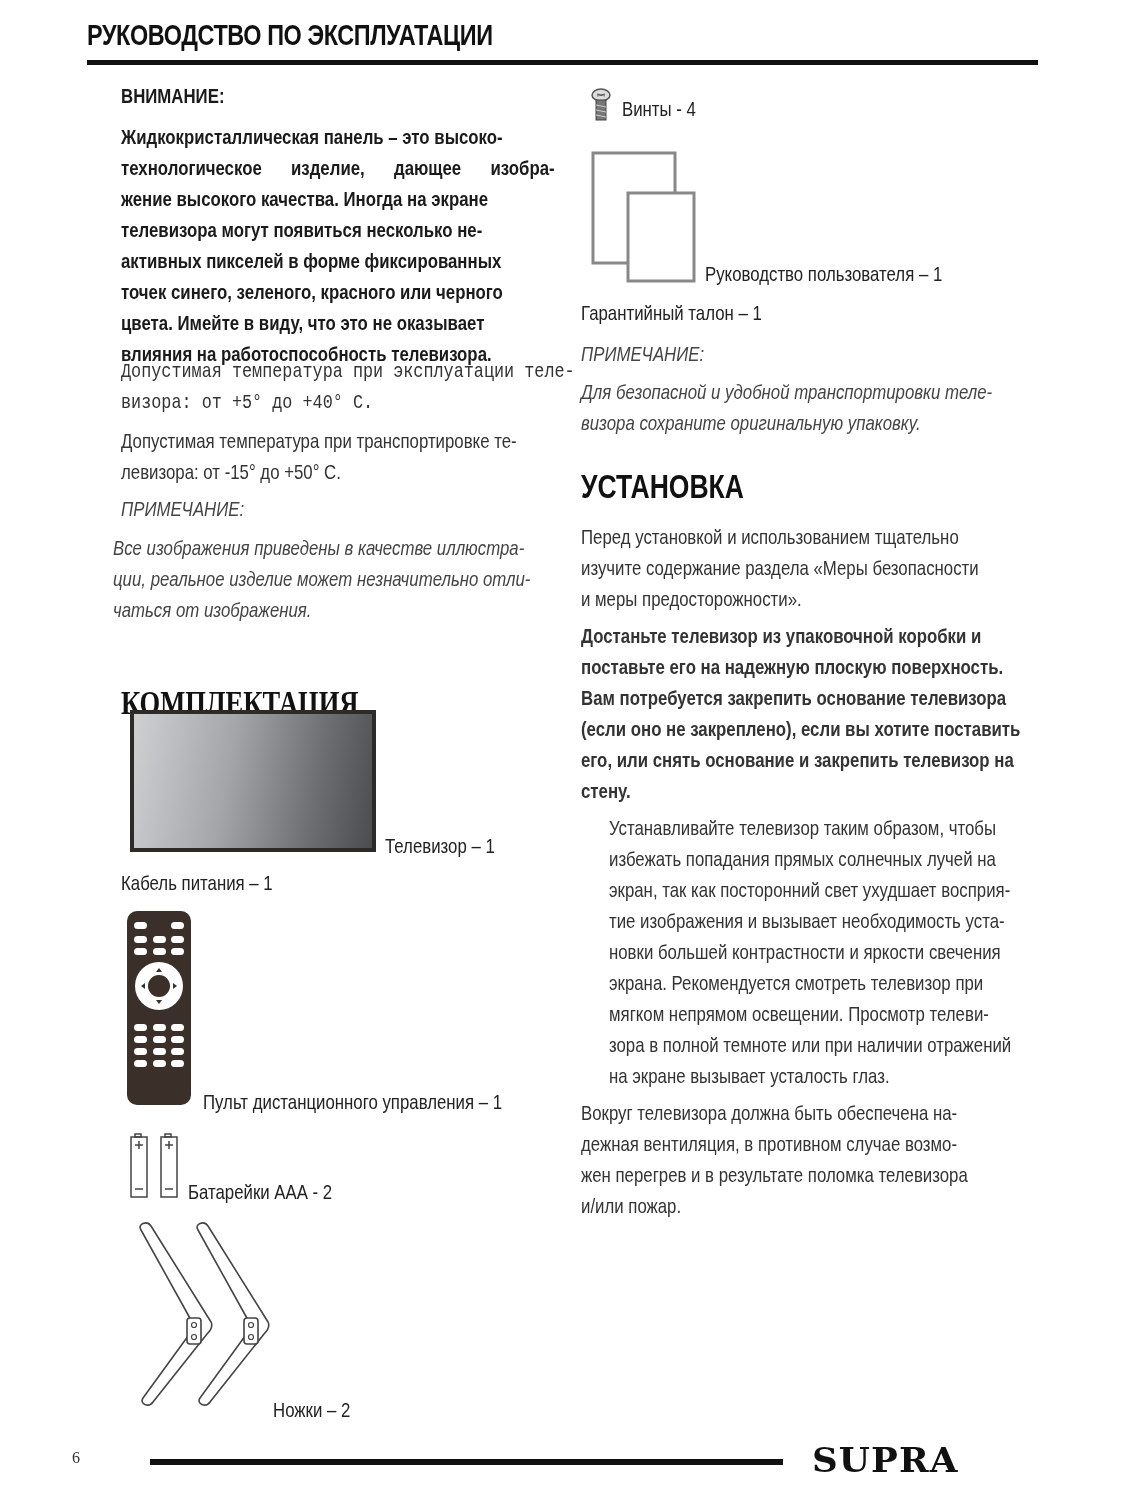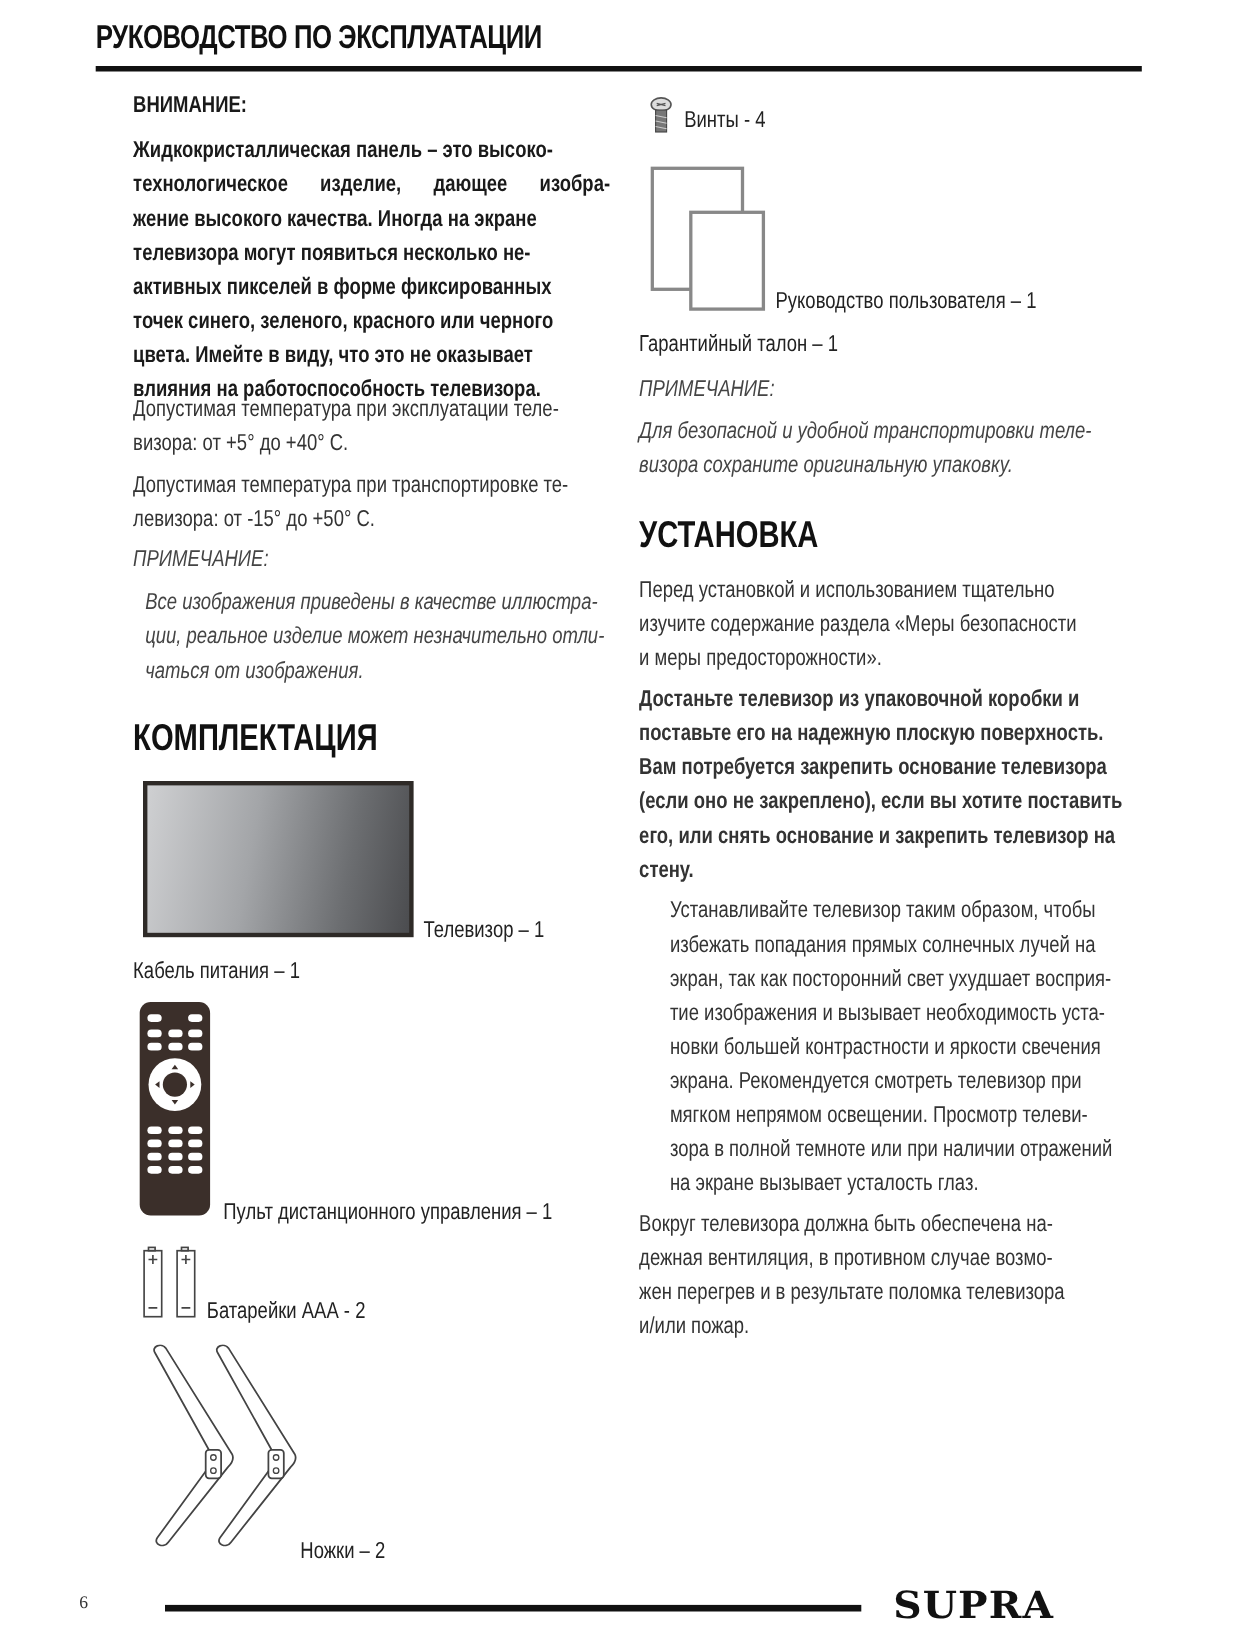--- a/index.html
+++ b/index.html
@@ -44,41 +44,41 @@
   <div class="para bold line" style="white-space:nowrap;">Жидкокристаллическая панель – это высоко-</div>
   <div class="para bold" style="white-space:nowrap; text-align-last: justify;">технологическое изделие, дающее изобра-</div>
   <div class="para bold" style="white-space:nowrap;">жение высокого качества. Иногда на экране</div>
   <div class="para bold" style="white-space:nowrap;">телевизора могут появиться несколько не-</div>
   <div class="para bold" style="white-space:nowrap;">активных пикселей в форме фиксированных</div>
   <div class="para bold" style="white-space:nowrap;">точек синего, зеленого, красного или черного</div>
   <div class="para bold" style="white-space:nowrap;">цвета. Имейте в виду, что это не оказывает</div>
   <div class="para bold" style="white-space:nowrap;">влияния на работоспособность телевизора.</div>
 </div>
 
-<div class="abs" style="left:121px; top:356px;">
+<div class="abs" style="left:121px; top:356px;font-family:Liberation Mono, monospace;">
   <div class="para" style="white-space:nowrap;">Допустимая температура при эксплуатации теле-</div>
   <div class="para" style="white-space:nowrap;">визора: от +5° до +40° С.</div>
 </div>
 
 <div class="abs" style="left:121px; top:425px;">
   <div class="para" style="white-space:nowrap;">Допустимая температура при транспортировке те-</div>
   <div class="para" style="white-space:nowrap;">левизора: от -15° до +50° С.</div>
 </div>
 
 <div class="abs" style="left:121px; top:493px;">
   <div class="para note" style="white-space:nowrap;">ПРИМЕЧАНИЕ:</div>
 </div>
 
-<div class="abs" style="left:132px; top:532px;">
+<div class="abs" style="left:113px; top:532px;">
   <div class="para note" style="white-space:nowrap;">Все изображения приведены в качестве иллюстра-</div>
   <div class="para note" style="white-space:nowrap;">ции, реальное изделие может незначительно отли-</div>
   <div class="para note" style="white-space:nowrap;">чаться от изображения.</div>
 </div>
 
-<div class="abs" style="left:121px; top:652px;">
+<div class="abs" style="left:121px; top:684px;font-family:Liberation Serif, serif;">
   <div class="heading">КОМПЛЕКТАЦИЯ</div>
 </div>
 
 <div class="abs" id="tv-image">
   <div id="tv-screen"></div>
 </div>
 <div class="abs label" style="left:385px; top:834px;">Телевизор – 1</div>
 <div class="abs label" style="left:121px; top:871px;">Кабель питания – 1</div>
 
 <div class="abs" style="left:126px; top:910px;">

